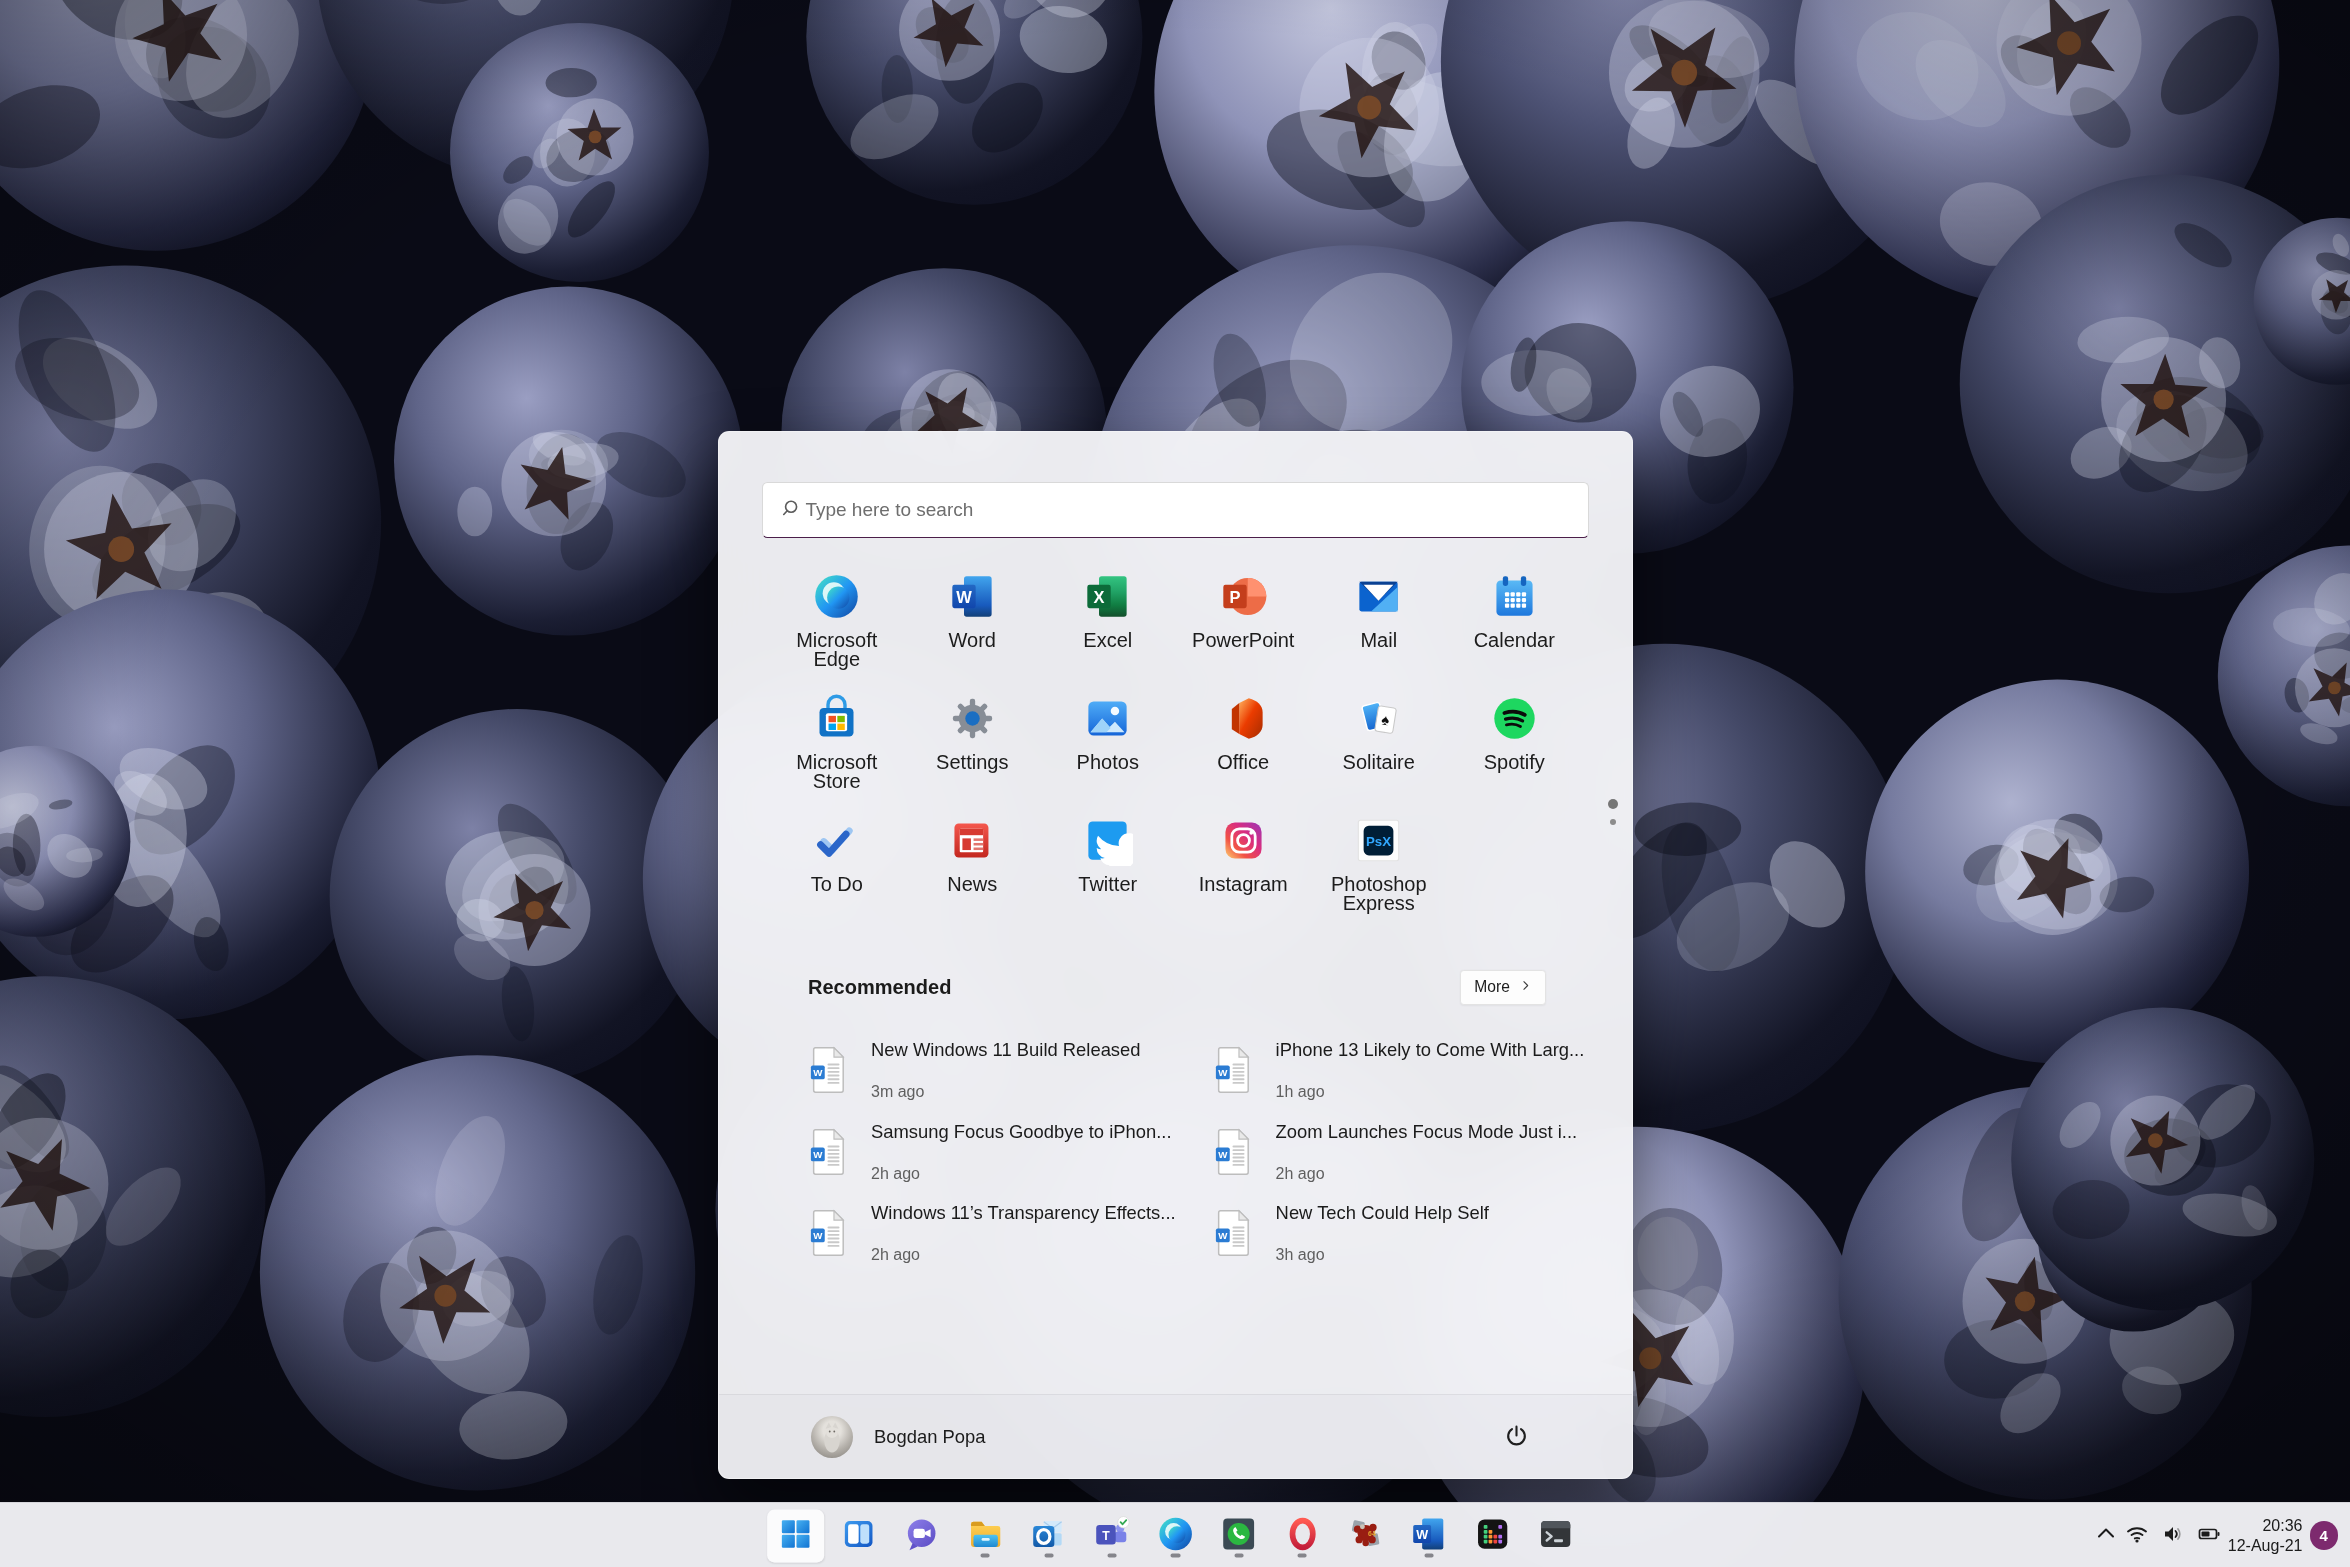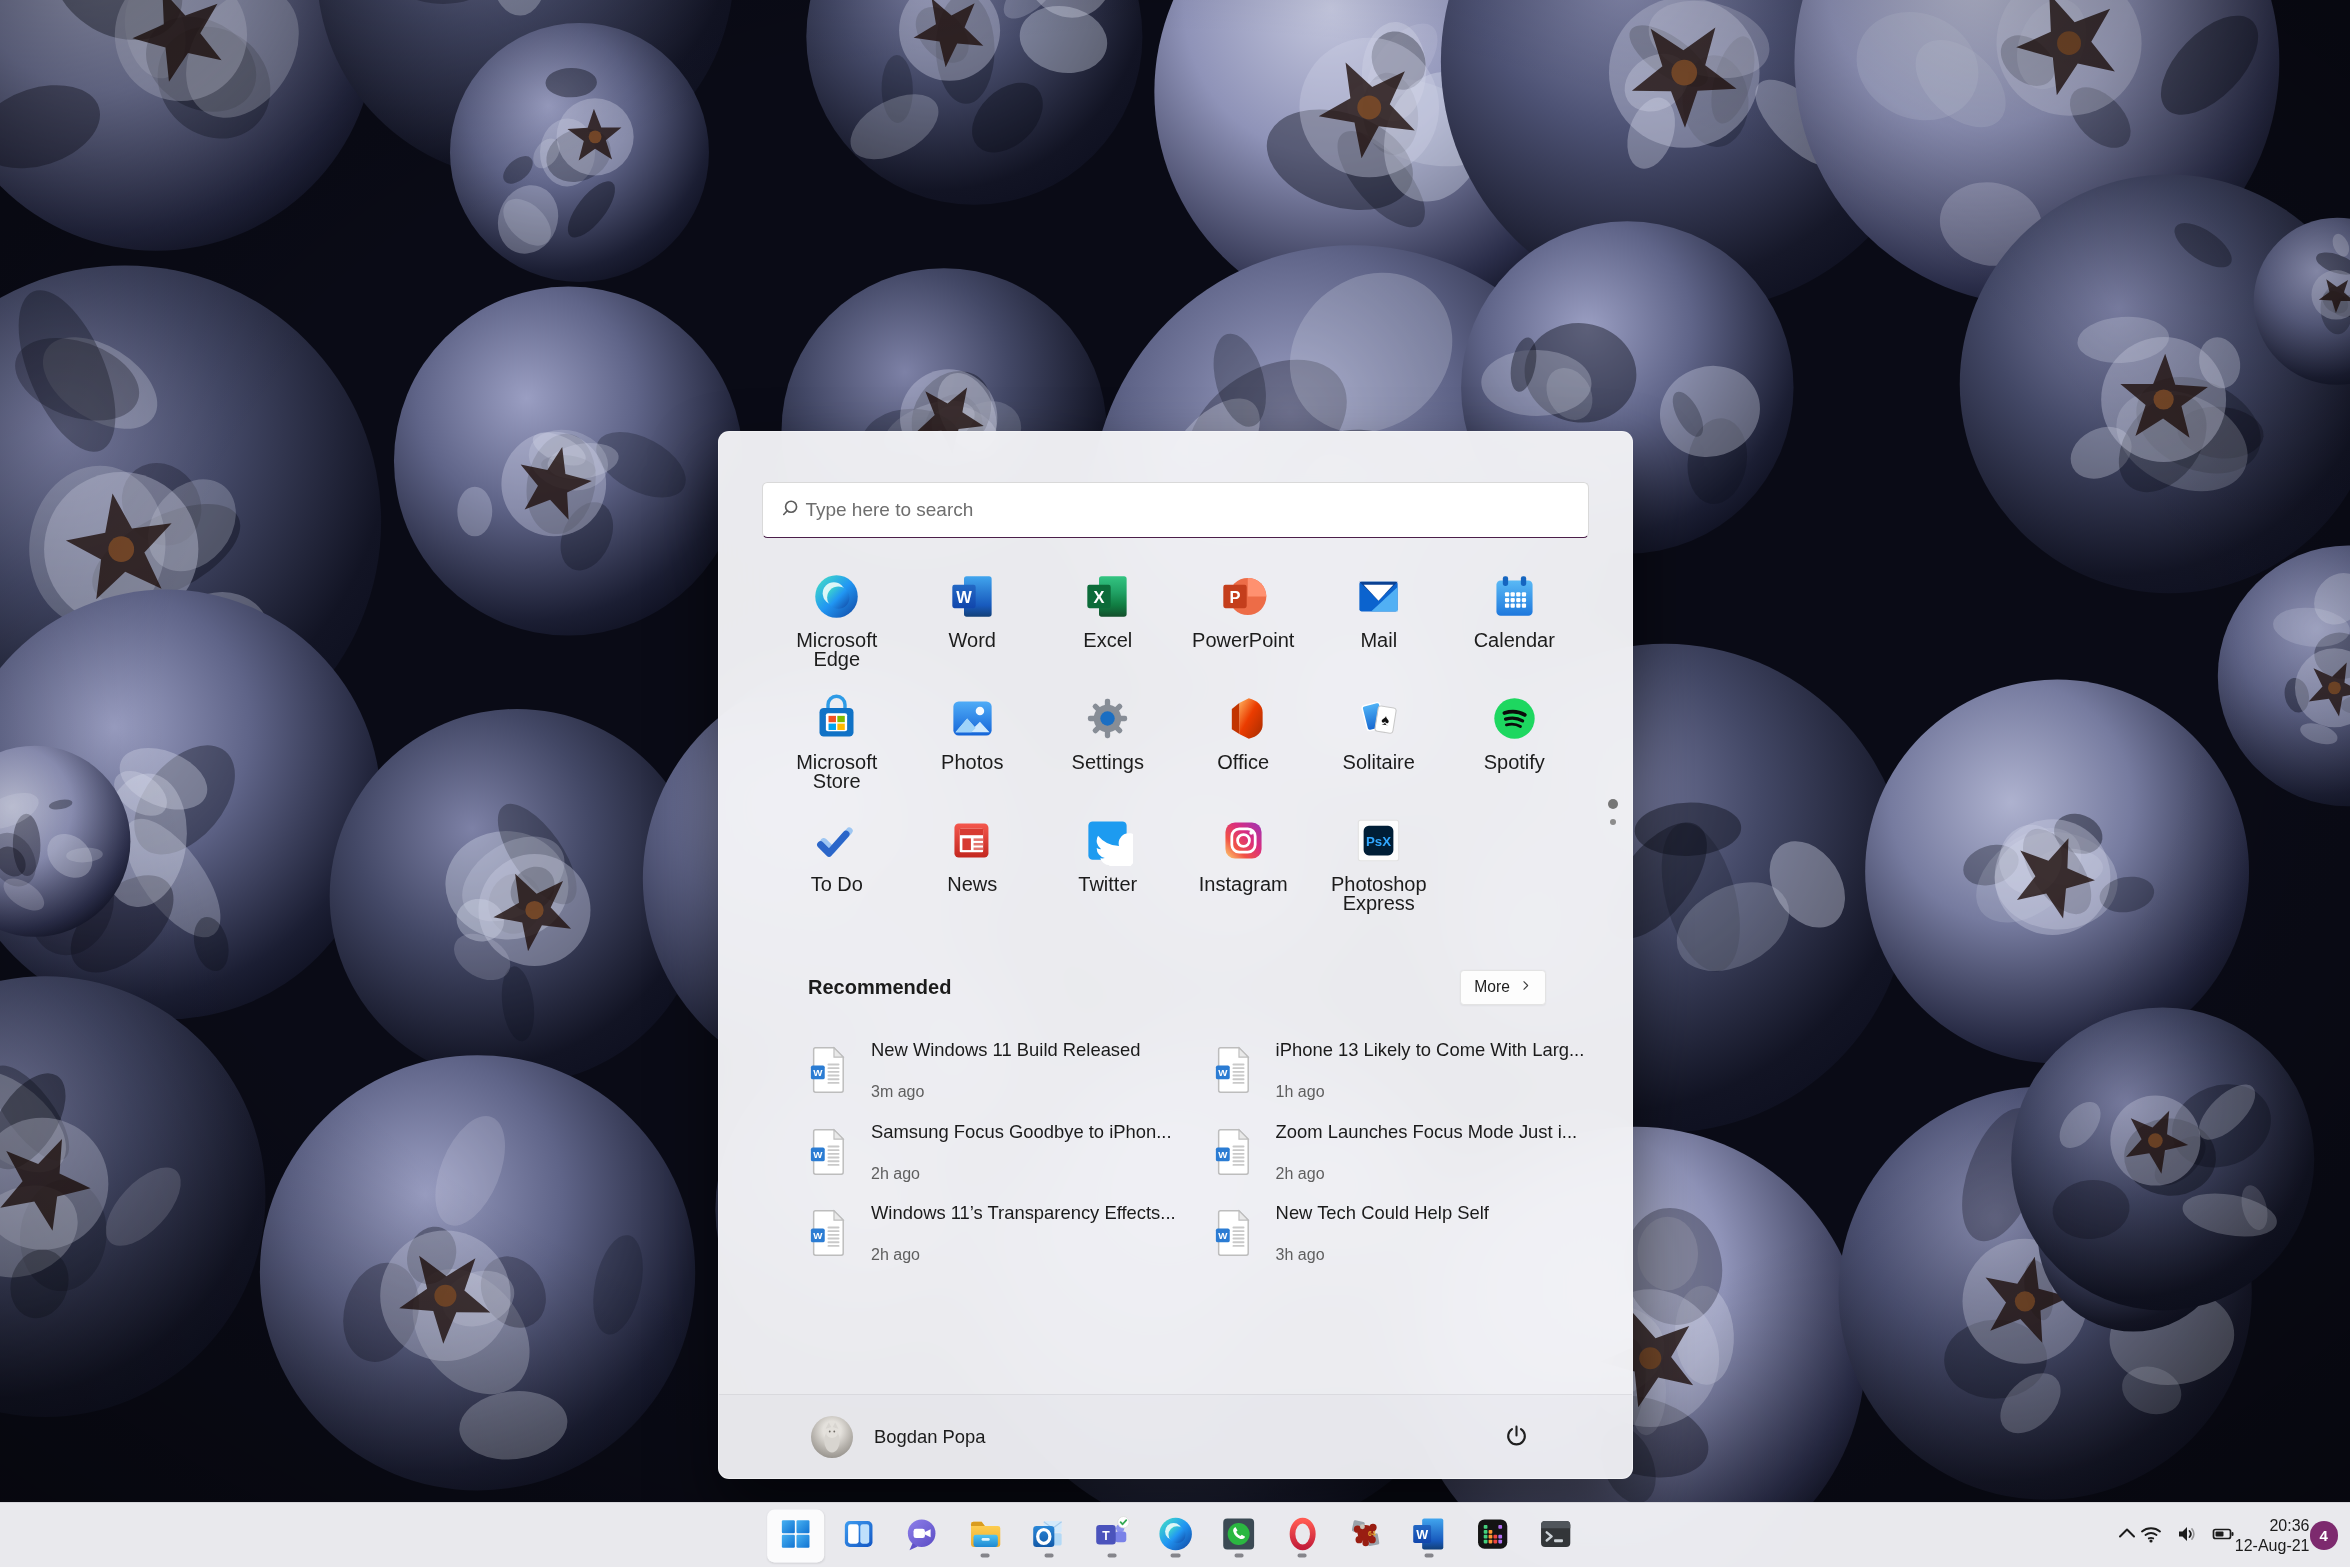--- a/index.html
+++ b/index.html
@@ -78,21 +78,21 @@
   }
   .tb-center{ position:absolute; left:50%; top:50%; transform:translate(-50%,-50%);
     display:flex; align-items:center; gap:6.4px; }
   .tb-btn{ position:relative; width:57px; height:53px; border:none; background:transparent;
     border-radius:7.3px; display:grid; place-items:center; }
   .tb-btn svg{ width:39px; height:39px; }
   .tb-btn.active{ background:rgba(253,253,254,.88); box-shadow:0 0.9px 1.8px rgba(0,0,0,.08); }
   .tb-btn.running::after{ content:""; position:absolute; bottom:4.6px; left:50%;
     transform:translateX(-50%); width:9.2px; height:3.7px; border-radius:1.8px; background:#85858b; }
 
-  .tray{ position:absolute; right:13px; top:0; height:100%; display:flex; align-items:center; gap:0; }
+  .tray{ position:absolute; right:13px; top:0; height:100%; display:flex; align-items:center; gap:7px; }
   .tray-btn{ border:none; background:transparent; display:flex; align-items:center; gap:12px; }
   .tray-btn svg{ width:24px; height:24px; }
   .clock{ text-align:right; font-size:16px; line-height:20px; color:#1b1b1b; }
   .badge{ width:28.5px; height:28.5px; border-radius:50%; background:#7d2a6e; color:#fff;
     font-size:15px; font-weight:700; display:grid; place-items:center; }
 </style>
 </head>
 <body>
 
 <svg id="wallpaper" viewBox="0 0 2560 1707">
@@ -765,49 +765,49 @@
    <rect x="14" y="19" width="20" height="17" rx="2" fill="#fff"></rect>
    <rect x="16.5" y="21.5" width="7" height="6" fill="#f25022"></rect>
             <rect x="24.8" y="21.5" width="7" height="6" fill="#7fba00"></rect>
    <rect x="16.5" y="28.8" width="7" height="6" fill="#00a4ef"></rect>
             <rect x="24.8" y="28.8" width="7" height="6" fill="#ffb900"></rect>
           </svg></span>
         <span class="app-label">Microsoft Store</span>
       </div>
       <div class="tile">
         <span class="app-icon"><svg xmlns="http://www.w3.org/2000/svg" viewBox="0 0 48 48">
-            <defs>
-              <linearGradient id="gPho" x1="0" y1="0" x2="0" y2="1">
-   <stop offset="0" stop-color="#4facf7"></stop>
-                <stop offset="1" stop-color="#1565d8"></stop>
-              </linearGradient>
-            </defs>
-   <rect x="6" y="8" width="36" height="32" rx="5" fill="url(#gPho)"></rect>
-   <circle cx="31" cy="17" r="4" fill="#fff" opacity=".95"></circle>
-   <path d="M8 37l11-13 7 8 5-5 9 10z" fill="#cfe9fd"></path>
-   <path d="M8 37l11-13 8 9-4 4z" fill="#9ed3f9"></path>
-          </svg></span>
-        <span class="app-label">Photos</span>
-      </div>
-      <div class="tile">
-        <span class="app-icon"><svg xmlns="http://www.w3.org/2000/svg" viewBox="0 0 48 48">
             <g fill="#878d96">
    <rect x="21.5" y="5.5" width="5" height="9" rx="2" transform="rotate(0 24 24)"></rect>
               <rect x="21.5" y="5.5" width="5" height="9" rx="2" transform="rotate(45 24 24)"></rect>
               <rect x="21.5" y="5.5" width="5" height="9" rx="2" transform="rotate(90 24 24)"></rect>
               <rect x="21.5" y="5.5" width="5" height="9" rx="2" transform="rotate(135 24 24)"></rect>
               <rect x="21.5" y="5.5" width="5" height="9" rx="2" transform="rotate(180 24 24)"></rect>
               <rect x="21.5" y="5.5" width="5" height="9" rx="2" transform="rotate(225 24 24)"></rect>
               <rect x="21.5" y="5.5" width="5" height="9" rx="2" transform="rotate(270 24 24)"></rect>
               <rect x="21.5" y="5.5" width="5" height="9" rx="2" transform="rotate(315 24 24)"></rect>
    <circle cx="24" cy="24" r="13"></circle>
             </g>
    <circle cx="24" cy="24" r="6.8" fill="#1b6ec2"></circle>
           </svg></span>
         <span class="app-label">Settings</span>
+      </div>
+      <div class="tile">
+        <span class="app-icon"><svg xmlns="http://www.w3.org/2000/svg" viewBox="0 0 48 48">
+            <defs>
+              <linearGradient id="gPho" x1="0" y1="0" x2="0" y2="1">
+   <stop offset="0" stop-color="#4facf7"></stop>
+                <stop offset="1" stop-color="#1565d8"></stop>
+              </linearGradient>
+            </defs>
+   <rect x="6" y="8" width="36" height="32" rx="5" fill="url(#gPho)"></rect>
+   <circle cx="31" cy="17" r="4" fill="#fff" opacity=".95"></circle>
+   <path d="M8 37l11-13 7 8 5-5 9 10z" fill="#cfe9fd"></path>
+   <path d="M8 37l11-13 8 9-4 4z" fill="#9ed3f9"></path>
+          </svg></span>
+        <span class="app-label">Photos</span>
       </div>
       <div class="tile">
         <span class="app-icon"><svg xmlns="http://www.w3.org/2000/svg" viewBox="0 0 48 48">
             <defs>
               <linearGradient id="gOff" x1="0" y1="0" x2="1" y2="1">
    <stop offset="0" stop-color="#ffb25e"></stop>
                 <stop offset=".45" stop-color="#eb3c00"></stop>
                 <stop offset="1" stop-color="#a52c00"></stop>
               </linearGradient>
             </defs>

